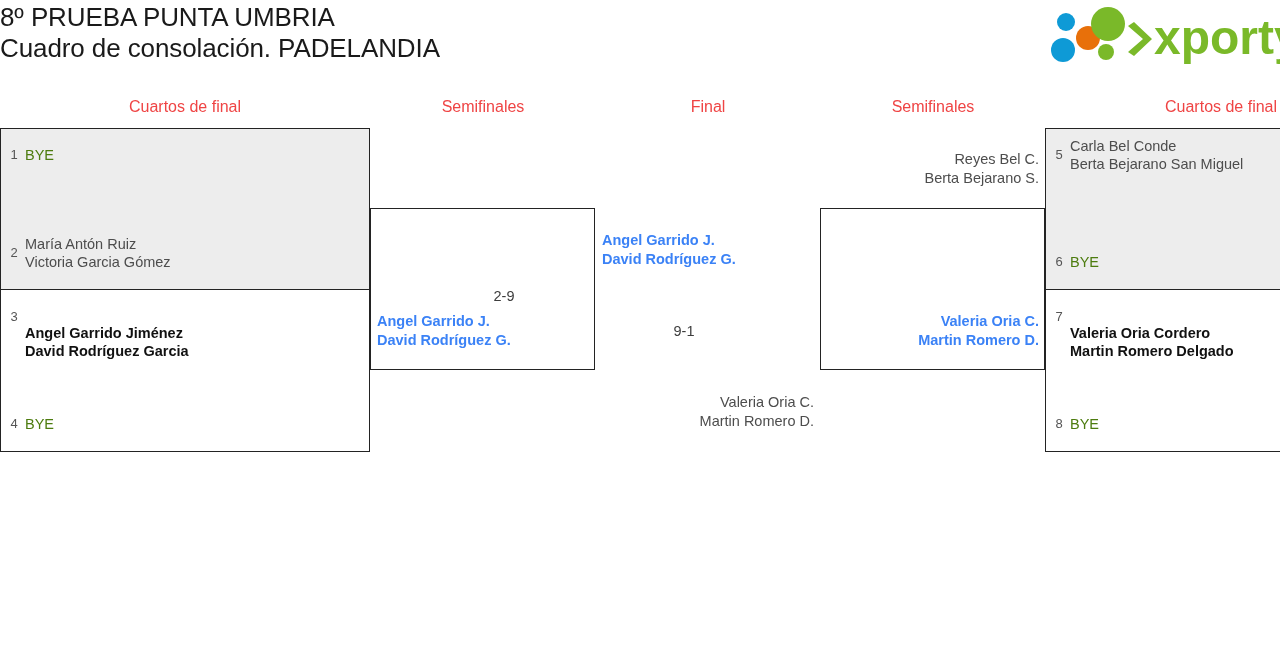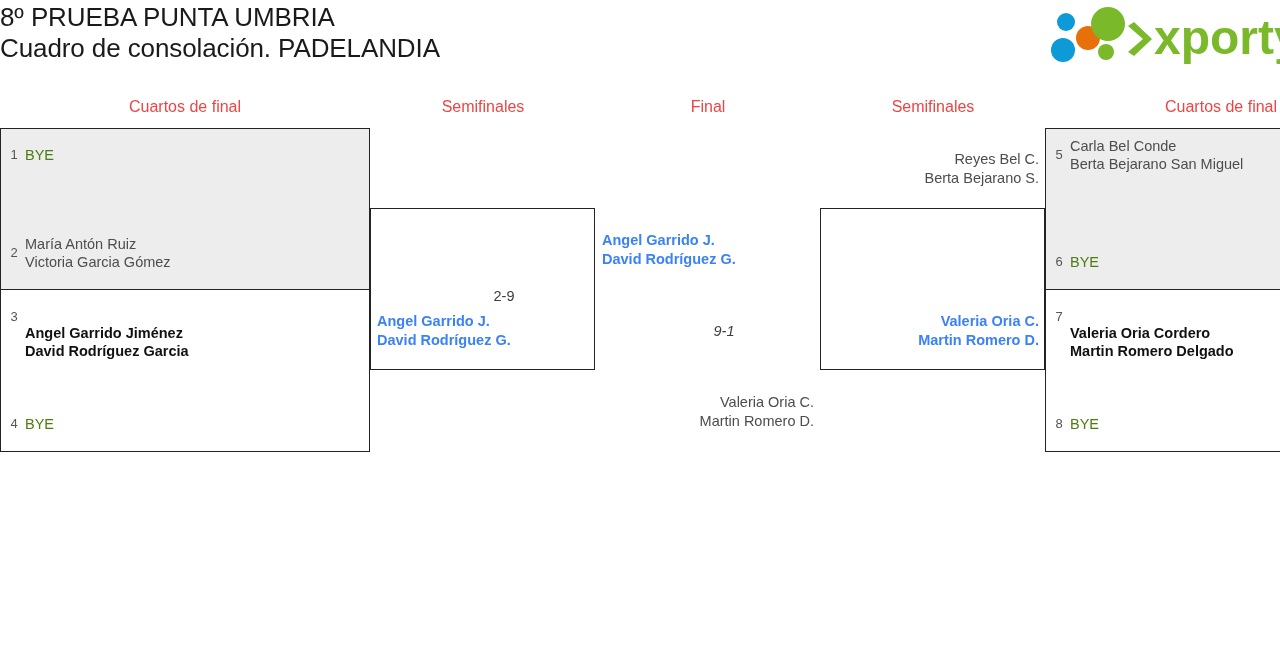--- a/index.html
+++ b/index.html
@@ -136,21 +136,21 @@
   <div class="adv winner" style="left:377px;top:312px;">
     <span class="nm">Angel Garrido J.</span>
     <span class="nm">David Rodríguez G.</span>
   </div>
 
   <div class="adv winner" style="left:602px;top:231px;">
     <span class="nm">Angel Garrido J.</span>
     <span class="nm">David Rodríguez G.</span>
   </div>
 
-  <div class="score" style="left:624px;top:322px;width:200px;font-style:italic;">9-1</div>
+  <div class="score" style="left:584px;top:322px;width:200px;">9-1</div>
 
   <div class="adv loser r-align" style="left:608px;top:393px;width:206px;">
     <span class="nm">Valeria Oria C.</span>
     <span class="nm">Martin Romero D.</span>
   </div>
 
   <div class="adv loser r-align" style="left:833px;top:150px;width:206px;">
     <span class="nm">Reyes Bel C.</span>
     <span class="nm">Berta Bejarano S.</span>
   </div>

